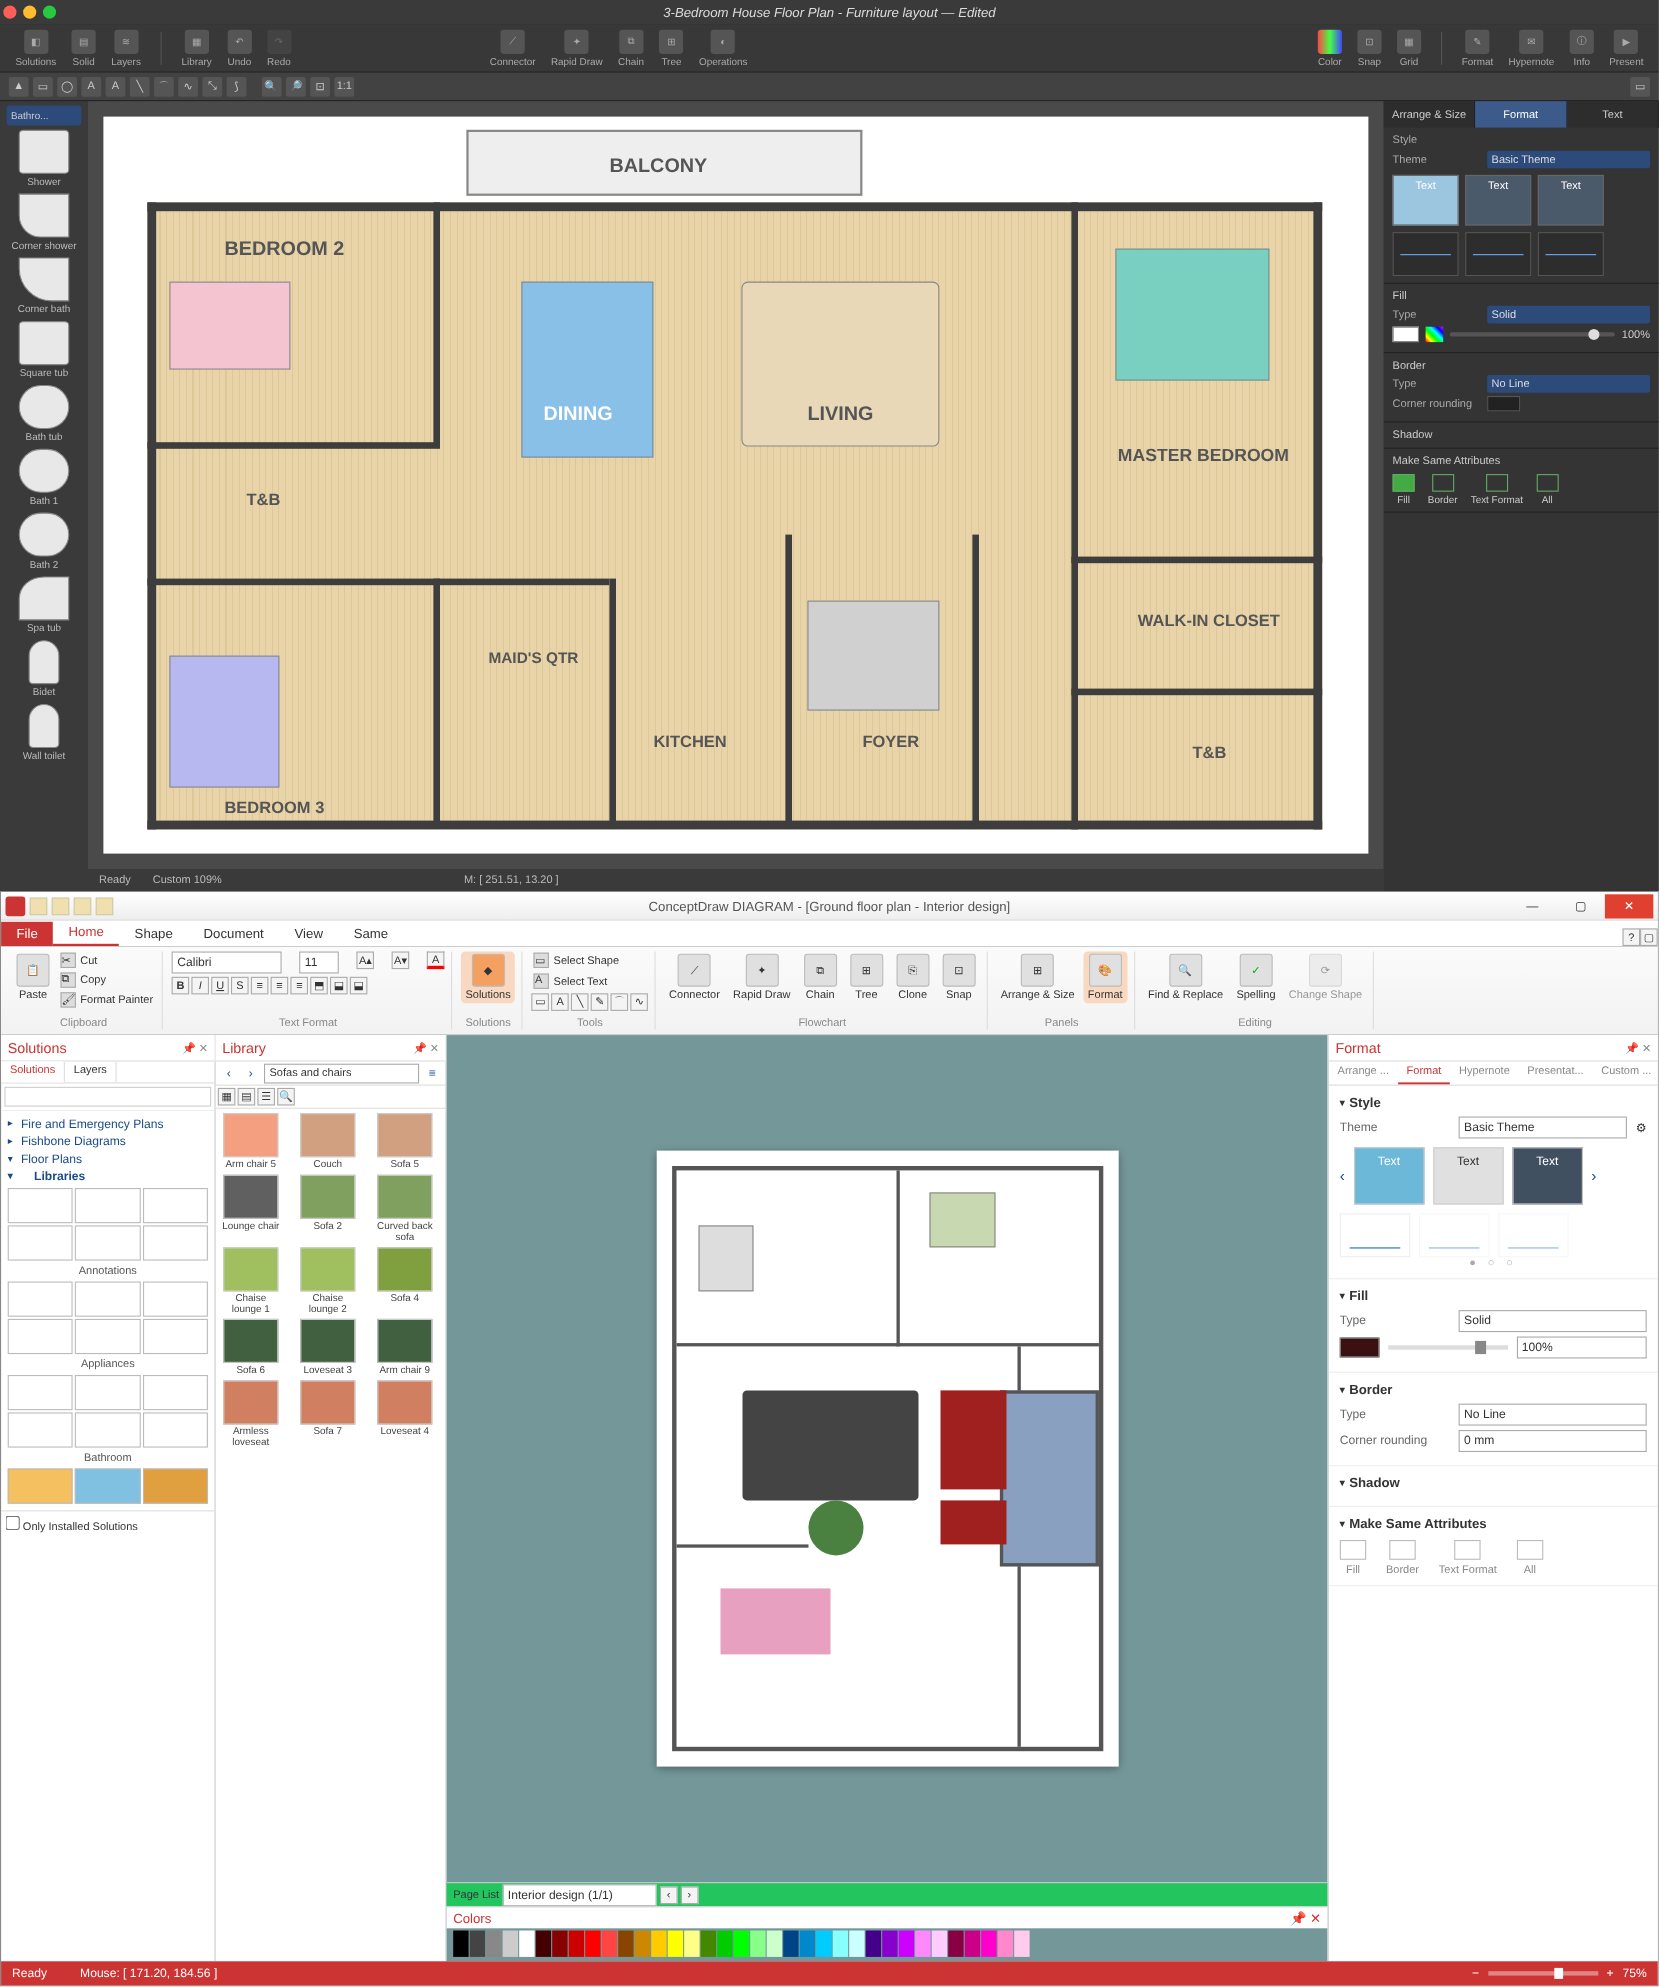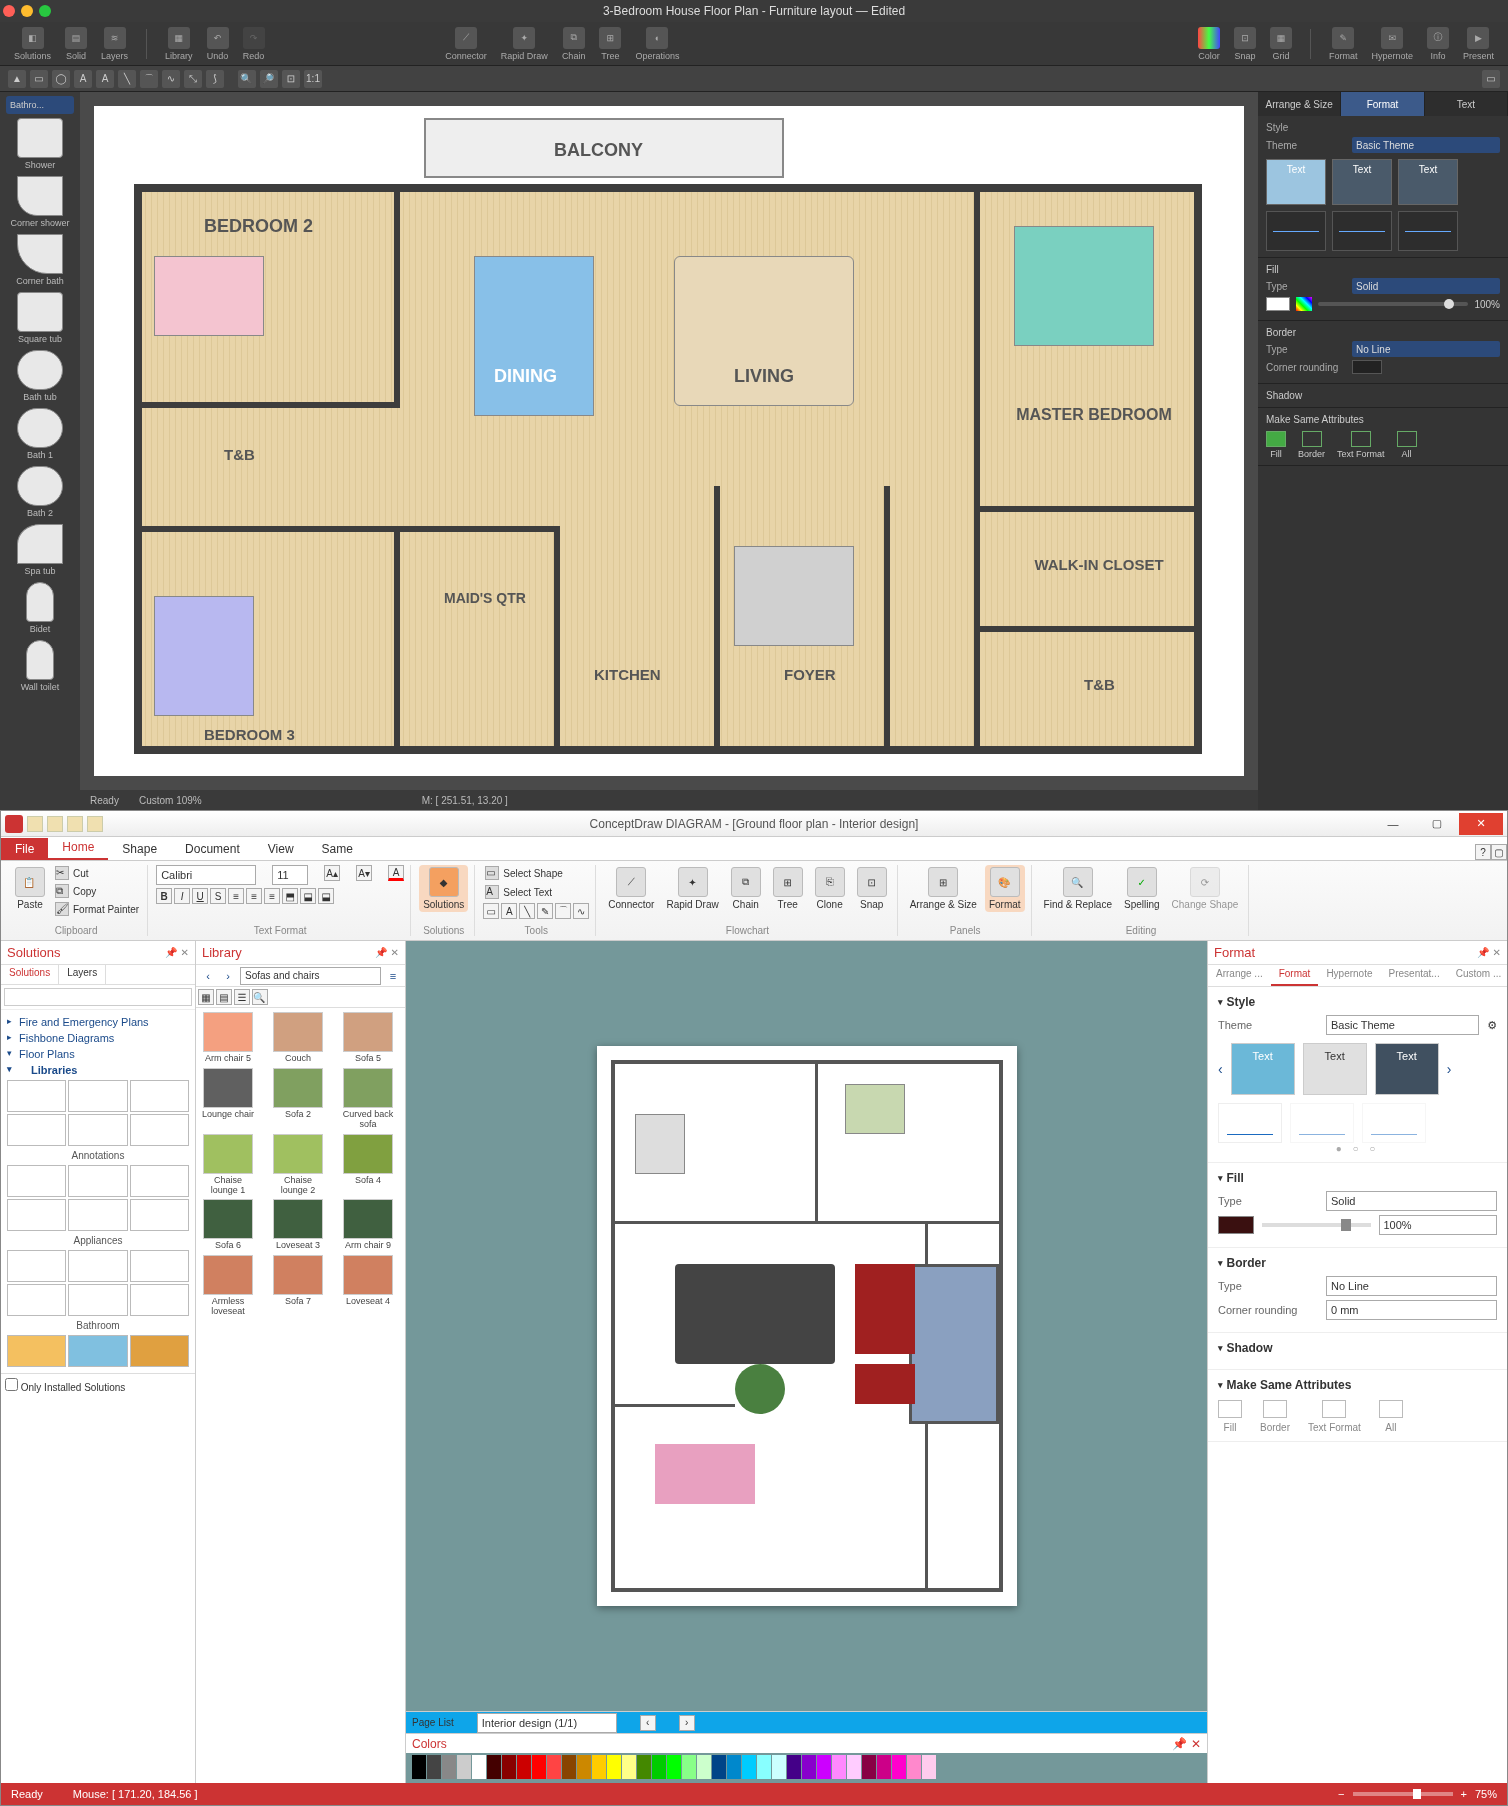--- a/index.html
+++ b/index.html
@@ -1,20 +1,20 @@
 <!DOCTYPE html>
 <html><head>
 <meta charset="utf-8">
 <style>
 * { box-sizing: border-box; margin: 0; padding: 0; font-family: -apple-system, "Segoe UI", Arial, sans-serif; }
 body { background: #fff; width: 1508px; }
 
 
 .app-top { background: #2b2b2b; color: #ccc; width: 100%; height: 810px; display: flex; flex-direction: column; font-size: 11px; }
-.mac-titlebar { height: 22px; background: #3a3a3a; display: flex; align-items: center; padding: 0 3px; position: relative; }
+.mac-titlebar { height: 22px; background: #3a3a3a; display: flex; align-items: center; padding: 0 3px; position: relative; font-style: italic; }
 .traffic { display: flex; gap: 6px; }
 .tl { width: 12px; height: 12px; border-radius: 50%; }
 .tl.red { background: #ff5f57; } .tl.yel { background: #febc2e; } .tl.grn { background: #28c840; }
 .mac-title { position: absolute; left: 50%; transform: translateX(-50%); color: #ddd; font-size: 12px; }
 .mac-toolbar { height: 44px; background: #383838; display: flex; align-items: center; padding: 0 10px; gap: 14px; border-bottom: 1px solid #222; }
 .tb-group { display: flex; gap: 6px; align-items: center; }
 .tb-btn { display: flex; flex-direction: column; align-items: center; gap: 2px; color: #aaa; font-size: 9px; cursor: pointer; padding: 2px 4px; }
 .tb-btn .ico { width: 22px; height: 22px; background: #555; border-radius: 3px; display:flex;align-items:center;justify-content:center; }
 .tb-sep { width: 1px; height: 30px; background: #555; }
 .mac-subbar { height: 26px; background: #424242; display: flex; align-items: center; padding: 0 8px; gap: 4px; border-bottom: 1px solid #222; }
@@ -104,21 +104,21 @@
 .lib-items { flex:1; overflow:auto; padding:4px;}
 .lib-row { display:flex; gap:14px; margin-bottom:4px;}
 .lib-it { width:56px; display:flex; flex-direction:column; align-items:center; gap:2px; cursor:pointer;}
 .lib-thumb { width:50px; height:40px; background:#f4f4f4; border:1px solid #ccc; display:flex;align-items:center;justify-content:center;}
 .lib-name { font-size:9px; text-align:center; color:#444; line-height:1.1;}
 
 .bot-canvas { flex:1; background:#74989a; display:flex; flex-direction:column;}
 .bot-canvas-inner { flex:1; display:flex; align-items:center; justify-content:center;}
 .bot-page { width:420px; height:560px; background:#fff; box-shadow:0 2px 8px rgba(0,0,0,0.4); position:relative; padding:14px;}
 .bot-plan { width:100%; height:100%; border:4px solid #555; position:relative;}
-.bot-tabs-row { height:22px; background:#0ea5e9; border-top:1px solid #ccc; display:flex;align-items:center; gap:23px; padding:0 6px; font-size:10px;}
+.bot-tabs-row { height:22px; background:#22c55e; border-top:1px solid #ccc; display:flex;align-items:center; gap:3px; padding:0 6px; font-size:10px;}
 .bot-colors-hdr { height:20px; background:#fff; border-top:1px solid #ccc; display:flex;align-items:center; padding:0 6px; color:#c33; font-size:12px;}
 .bot-colors { height:30px; display:flex; padding:2px 6px; gap:1px;}
 .color-sw { width:14px; height:24px; cursor:pointer;}
 
 .bot-right { width:300px; border-left:1px solid #ccc; display:flex; flex-direction:column; background:#fff;}
 .fmt-tabs { display:flex; height:22px; border-bottom:1px solid #ddd; overflow:hidden;}
 .fmt-tab { padding:3px 8px; font-size:10px; cursor:pointer; color:#888; white-space:nowrap;}
 .fmt-tab.active { color:#c33; border-bottom:2px solid #c33;}
 .fmt-sec { padding:8px 10px; border-bottom:1px solid #eee;}
 .fmt-sec-hdr { font-weight:bold; font-size:12px; margin-bottom:6px; display:flex; align-items:center;gap:4px;}

